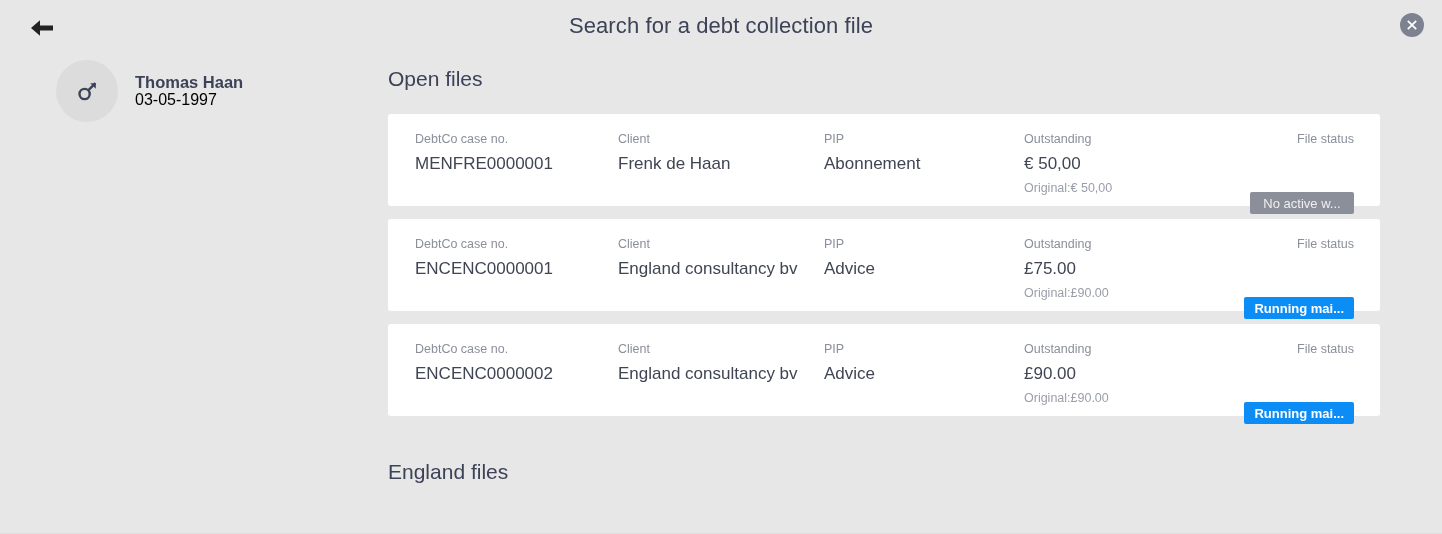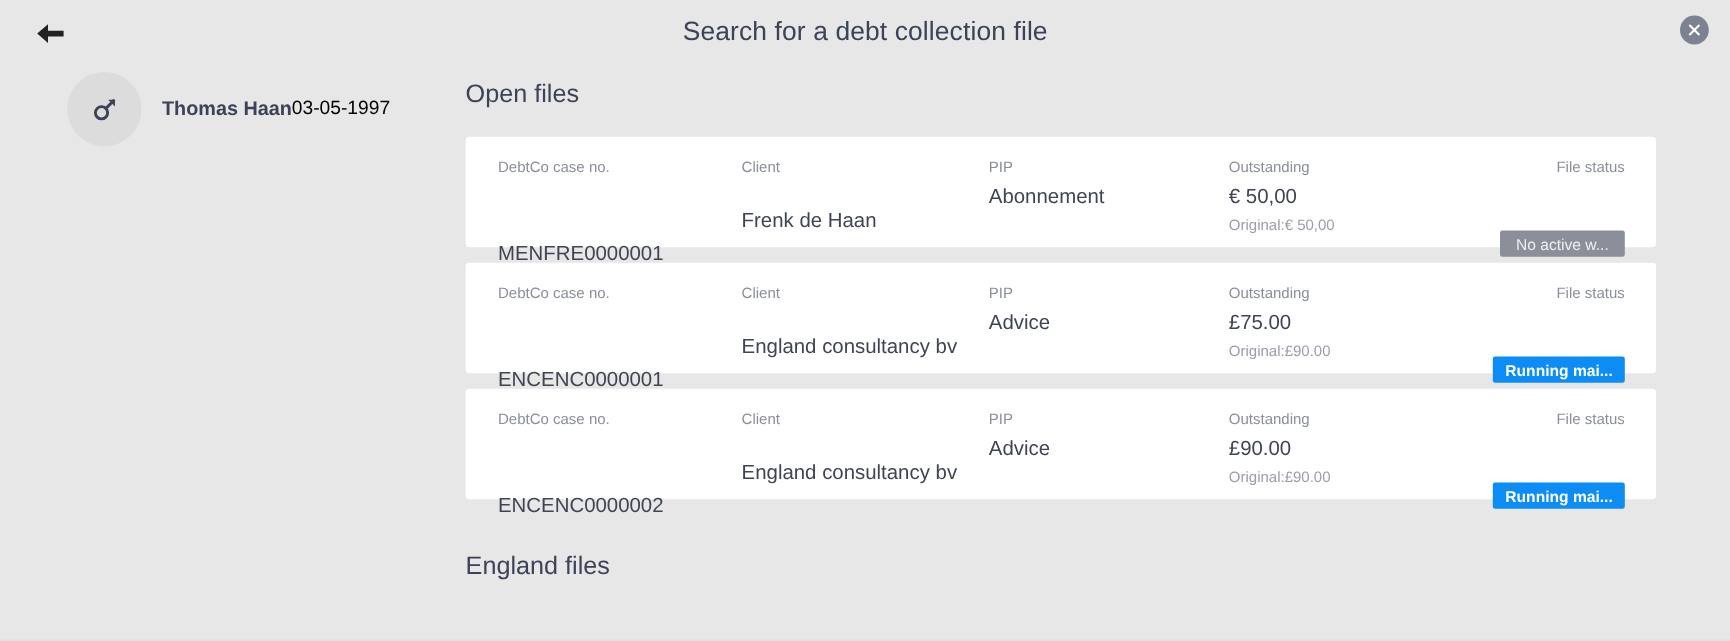--- a/index.html
+++ b/index.html
@@ -74,21 +74,21 @@
     width: 62px;
     height: 62px;
     border-radius: 50%;
     background: #dcdcdc;
     display: flex;
     align-items: center;
     justify-content: center;
     flex: 0 0 auto;
   }
   .avatar svg { display: block; }
-  .patient-text { display: flex; flex-direction: row; }
+  .patient-text { display: flex; flex-direction: column; }
   .patient-name {
     font-size: 16.5px;
     font-weight: bold;
     color: #3c4257;
     line-height: 1.1;
   }
   .patient-dob {
     font-size: 16px;
     font-weight: 400;
     color: #000000;
@@ -124,22 +124,22 @@
     border-radius: 3px;
     height: 92px;
     box-sizing: border-box;
     padding: 18px 26px 0 27px;
     display: flex;
     align-items: flex-start;
     box-shadow: 0 0 0 0 rgba(0,0,0,0);
     cursor: pointer;
   }
   .col { display: flex; flex-direction: column; }
-  .col-case  { width: 203px; gap: 48px; }
-  .col-client{ width: 206px; gap: 20px; }
+  .col-case  { width: 203px; }
+  .col-client{ width: 206px; }
   .col-pip   { width: 200px; }
   .col-amount{ width: 205px; }
   .col-status{ flex: 1 1 auto; align-items: flex-end; gap: 36px; }
 
   .f-label {
     font-size: 12.5px;
     color: #8a8f9a;
     line-height: 1.2;
     margin-bottom: 6px;
     white-space: nowrap;

